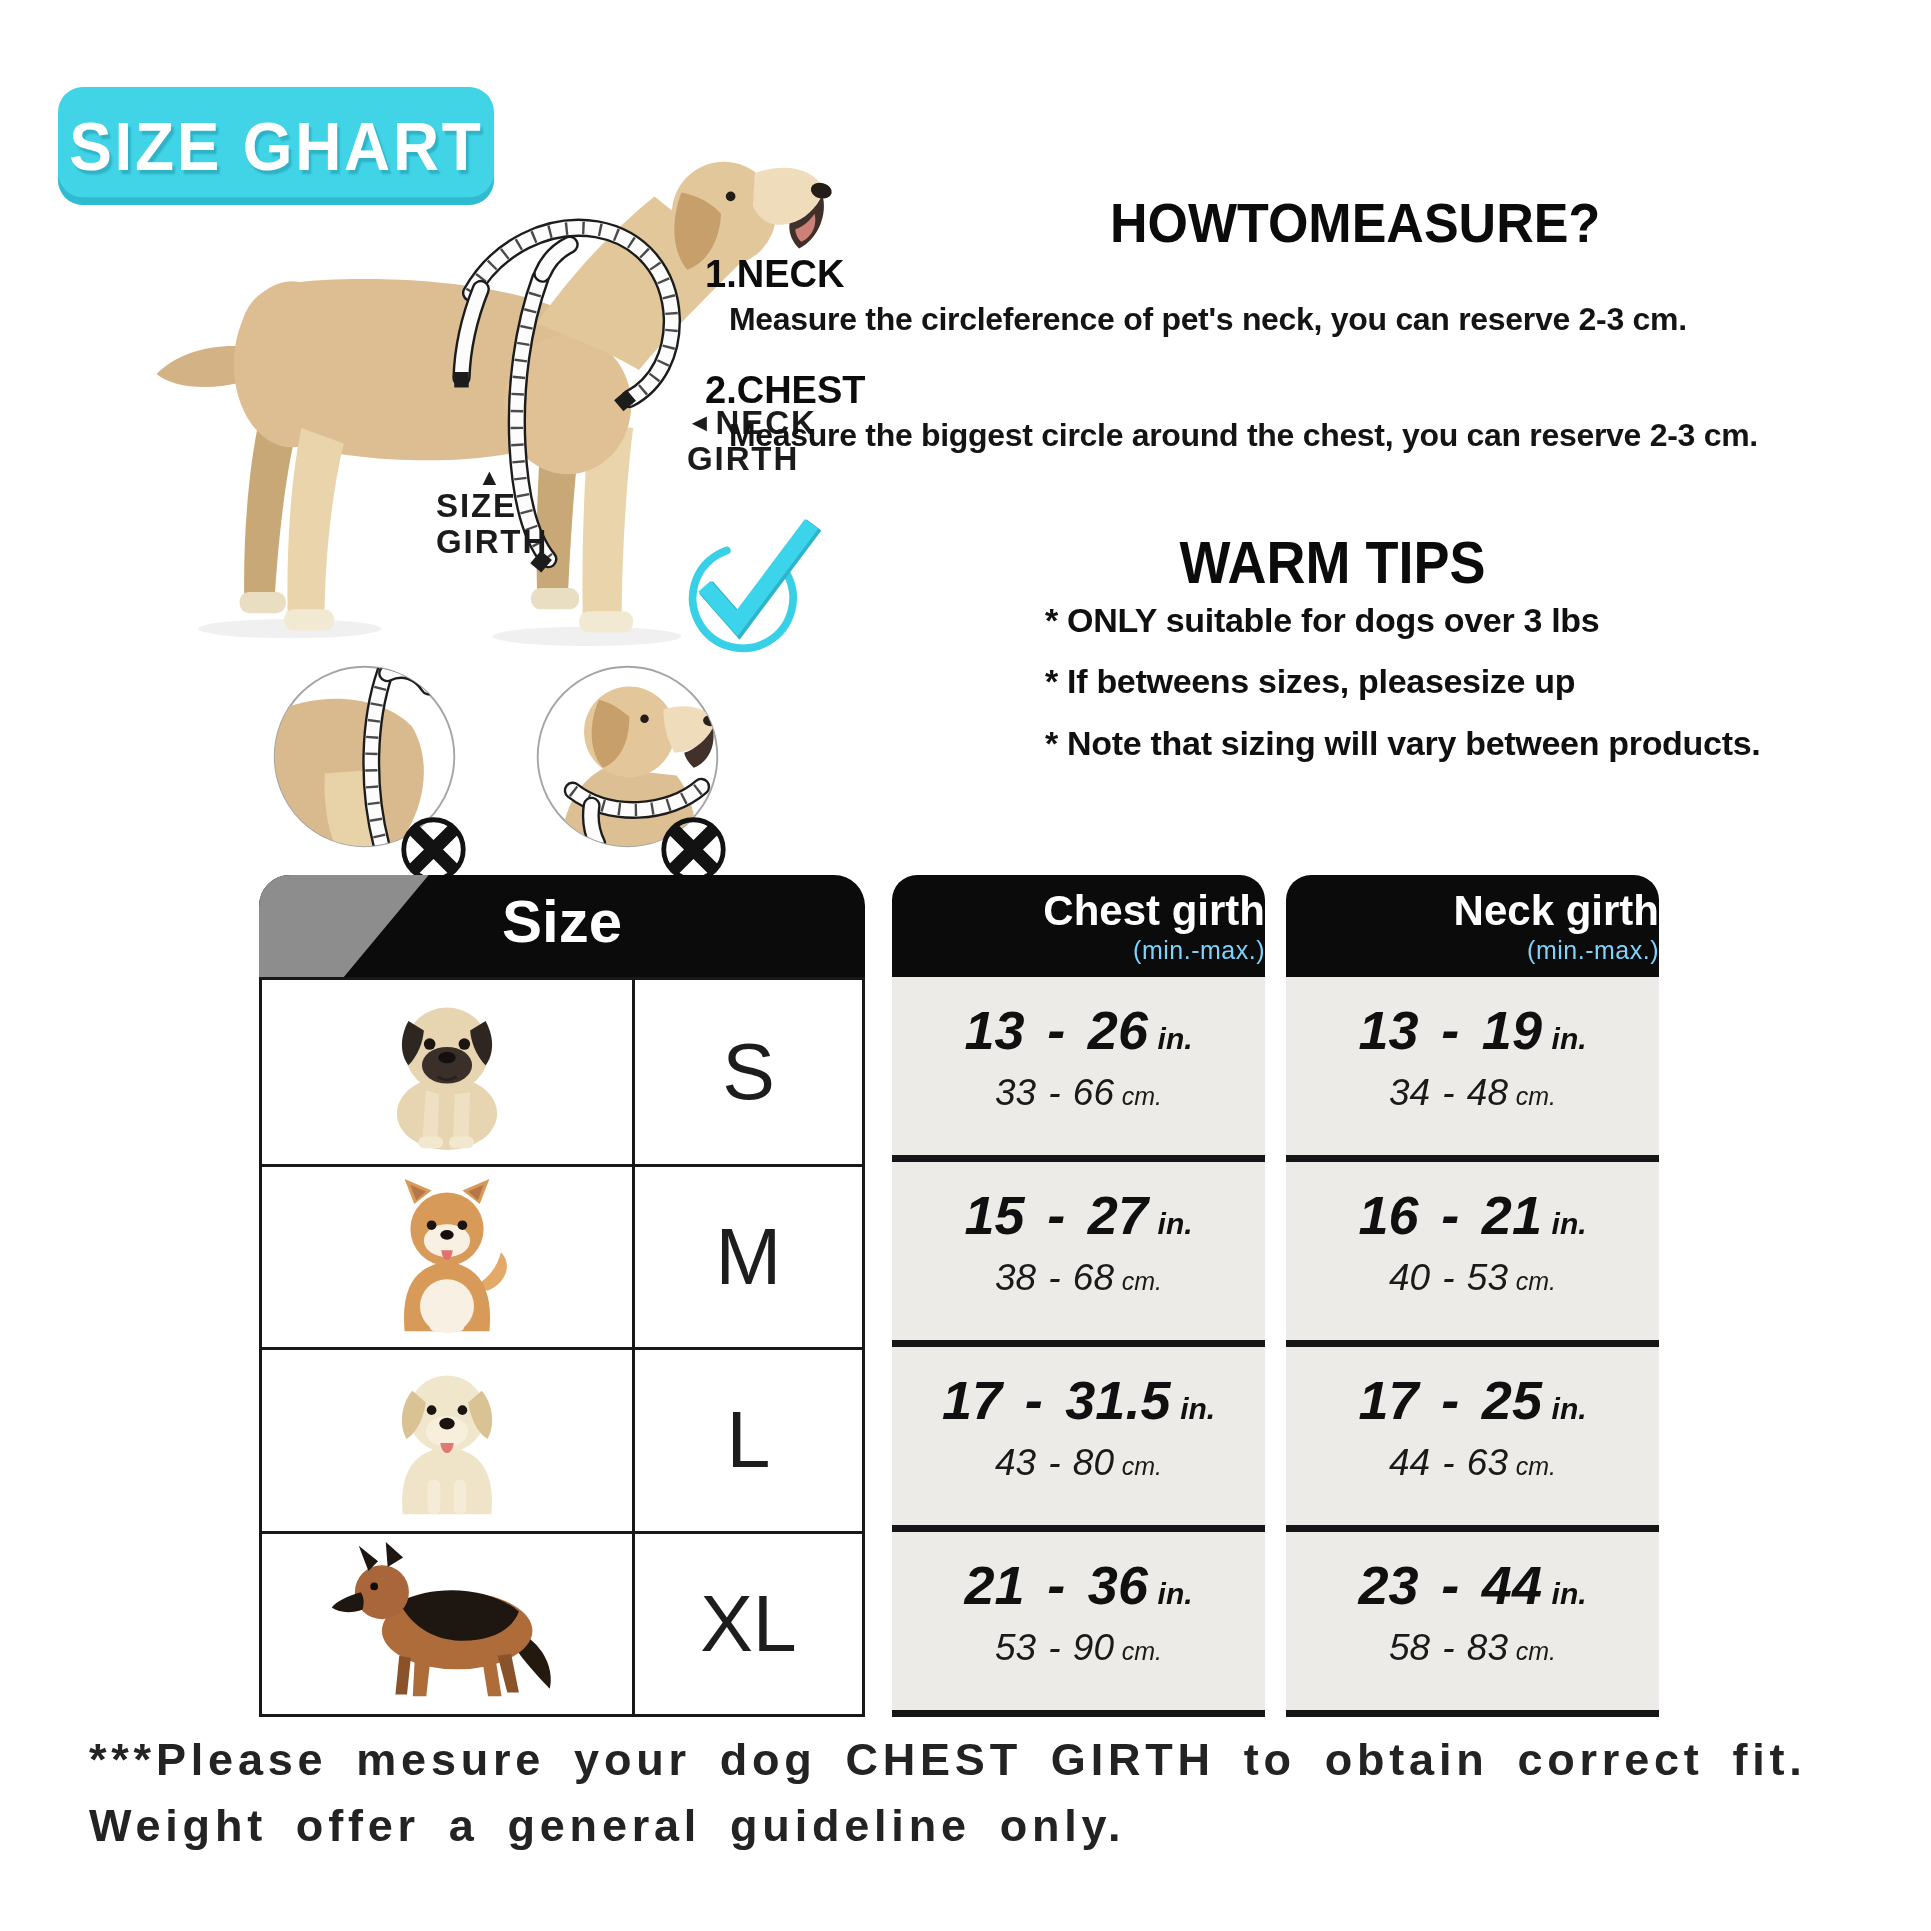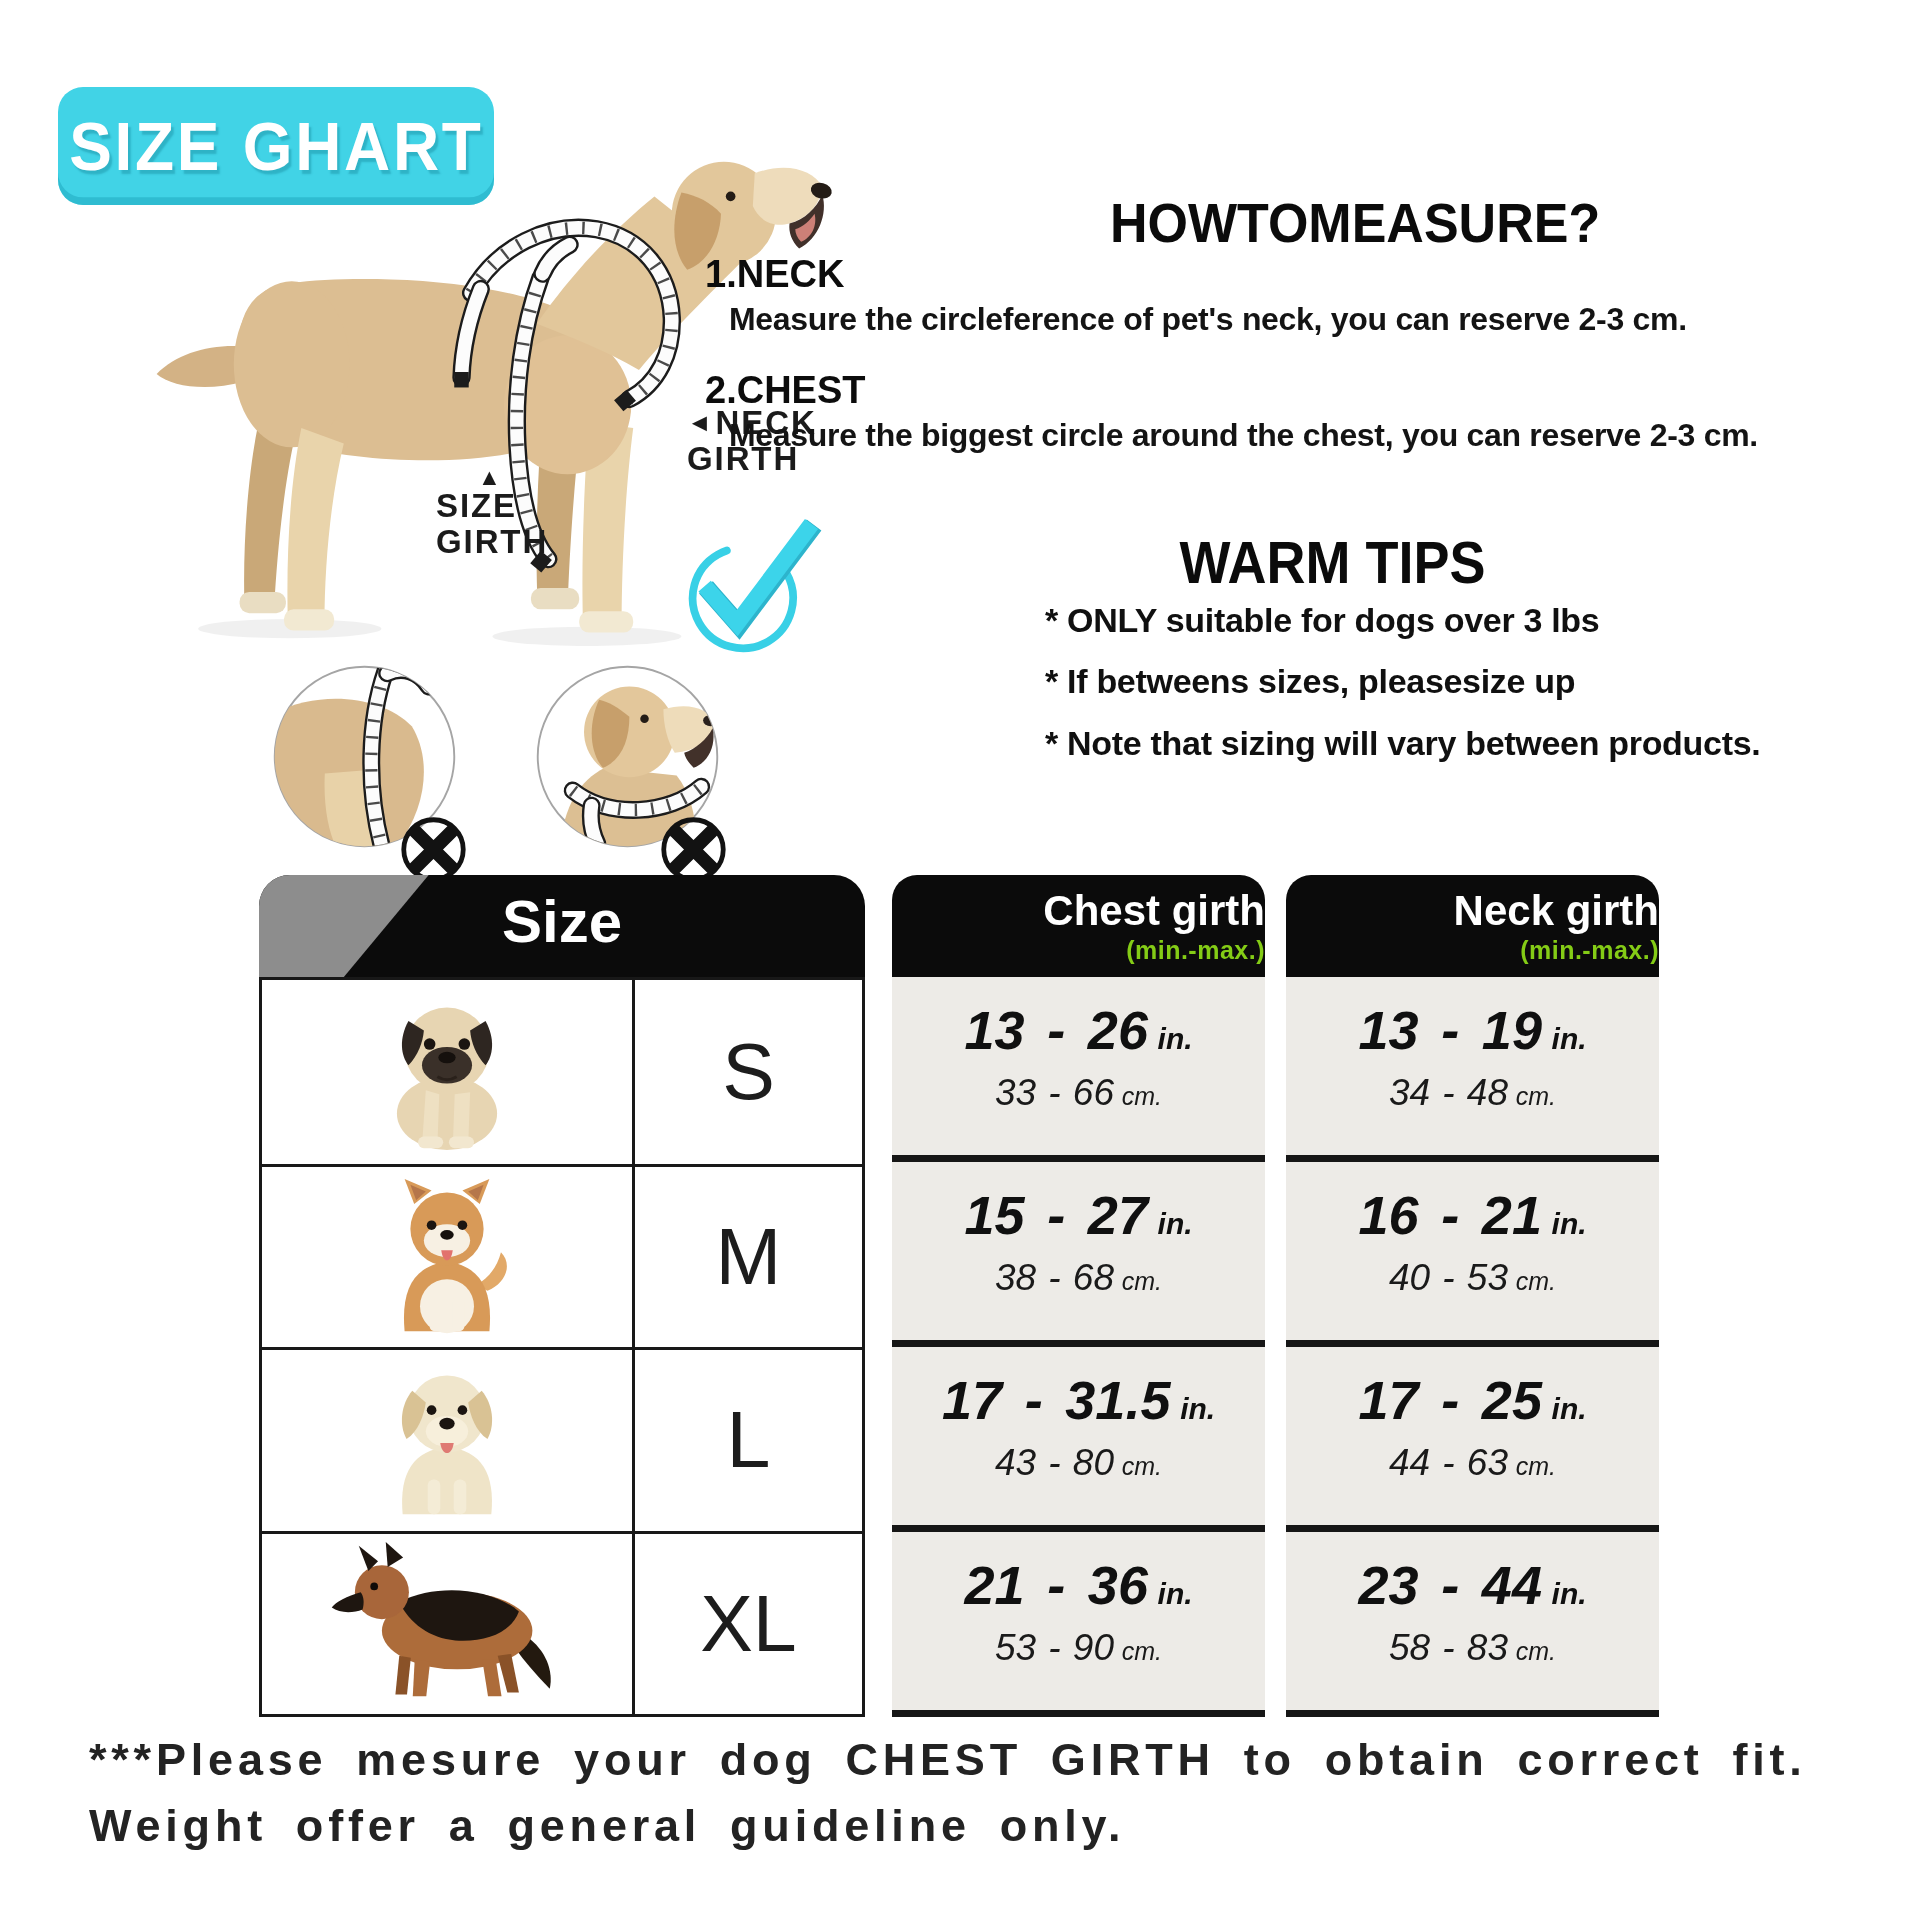--- a/index.html
+++ b/index.html
@@ -63,21 +63,21 @@
                justify-content:center;font-size:79px;font-weight:400;color:#1d1d1d;}
   .row-first{border-top:none;}
 
   
   .girth-col{top:875px;width:373px;height:842px;}
   .chest-col{left:892px;}
   .neck-col{left:1286px;}
   .girth-header{height:102px;background:#0b0b0b;border-radius:25px 25px 0 0;display:flex;
                 flex-direction:column;align-items:flex-end;justify-content:center;gap:1.9px;}
   .girth-title{font-size:42px;font-weight:bold;color:#fff;}
-  .girth-sub{font-size:25px;font-weight:bold;color:#84cc16;letter-spacing:0.5px;}
+  .girth-sub{font-size:25px;font-weight:normal;color:#7dd3fc;letter-spacing:0.5px;}
   .girth-cells{height:740px;display:grid;grid-template-rows:repeat(4,1fr);}
   .girth-cell{background:#edebe7;border-bottom:7.7px solid #161616;display:flex;flex-direction:column;
               align-items:center;justify-content:center;gap:11.6px;padding-bottom:19px;}
   .in-line{font-style:italic;font-weight:bold;font-size:54px;color:#101010;word-spacing:7.7px;white-space:nowrap;}
   .unit-in{font-size:30px;margin-left:9.7px;}
   .cm-line{font-style:italic;font-weight:400;font-size:37px;color:#1a1a1a;word-spacing:1.9px;white-space:nowrap;}
   .unit-cm{font-size:25px;margin-left:7.7px;}
 
   
   .footer{left:89px;top:1734px;width:1815px;}

